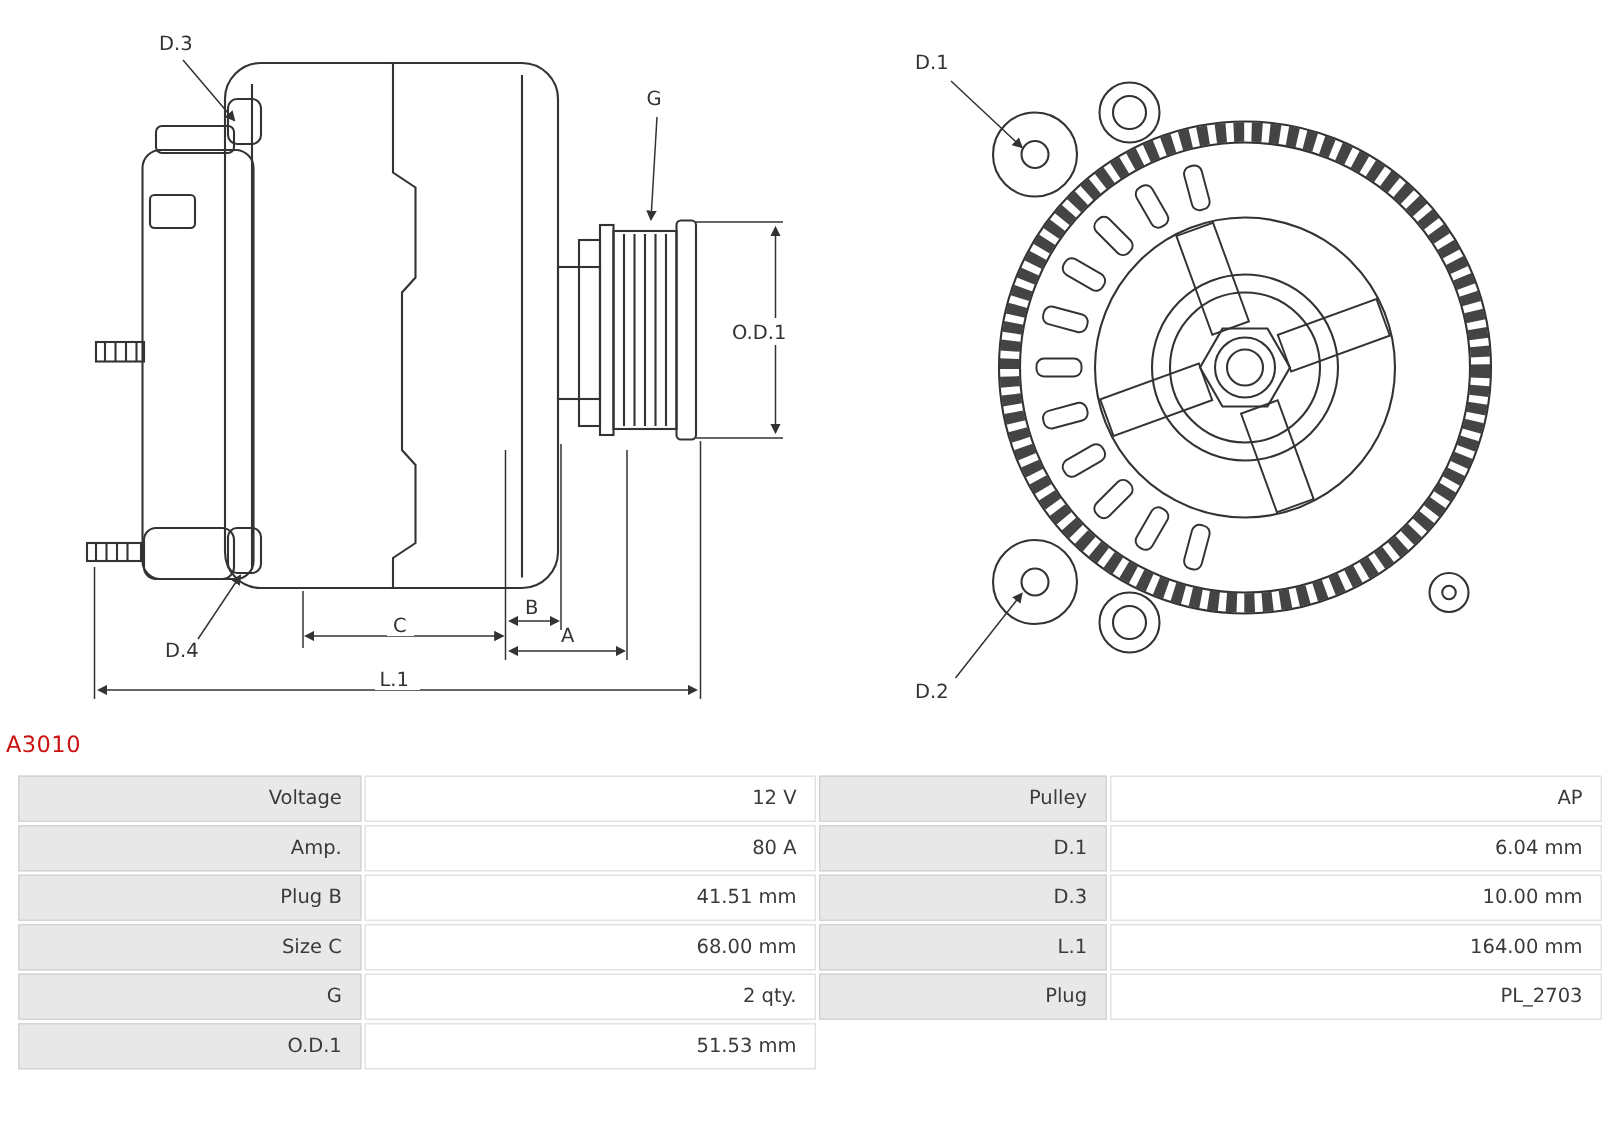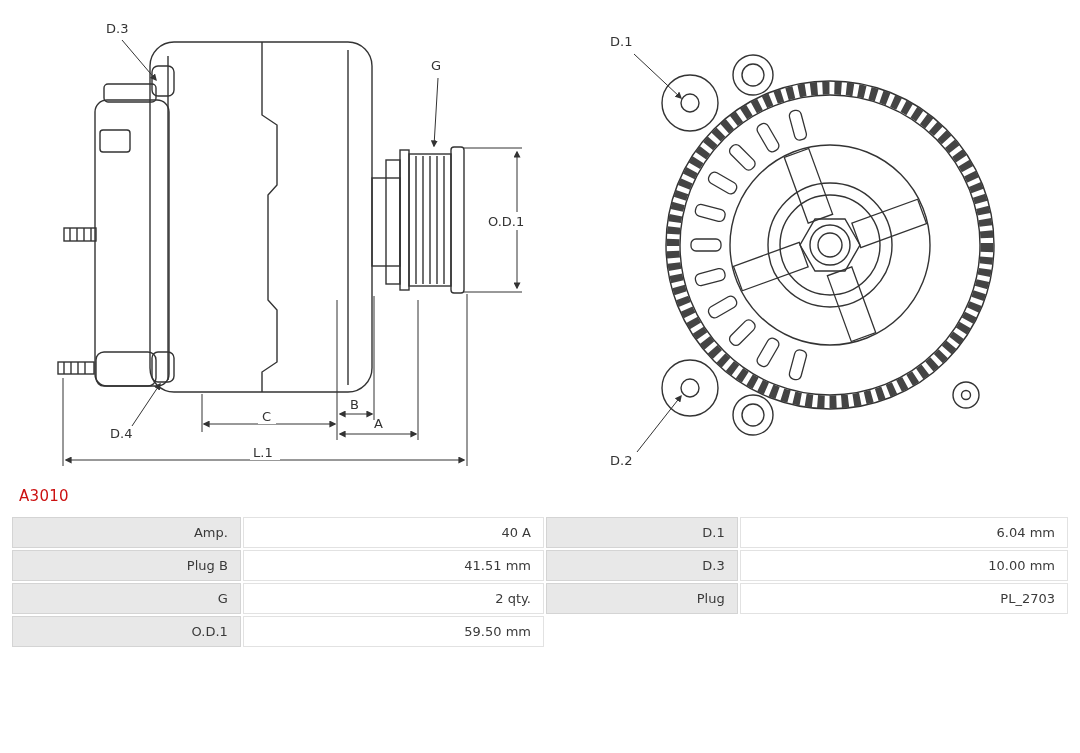--- a/index.html
+++ b/index.html
@@ -1,20 +1,20 @@
 <!DOCTYPE html>
 <html><head>
 <meta charset="utf-8">
 <style>
   html,body{margin:0;padding:0;background:#ffffff;width:1080px;height:753px;overflow:hidden;
     font-family:"DejaVu Sans","Liberation Sans",sans-serif;color:#333;}
   .page{position:relative;width:1080px;height:753px;background:#fff;}
   .diagram-wrap{position:absolute;top:0;left:0;width:1080px;height:480px;}
   svg text{font-family:"DejaVu Sans","Liberation Sans",sans-serif;font-size:13px;fill:#333;}
-  .part-number{position:absolute;top:487px;left:19px;font-size:15px;color:#cc1111;letter-spacing:.3px;}
+  .part-number{position:absolute;top:487px;left:4px;font-size:15px;color:#cc1111;letter-spacing:.3px;}
   .spec-table{position:absolute;top:515px;left:10px;width:1060px;border-collapse:separate;border-spacing:2px;table-layout:fixed;font-size:13px;color:#3a3a3a;}
   .spec-table td{height:29px;padding:0 12px;text-align:right;vertical-align:middle;overflow:hidden;white-space:nowrap;}
   td.lbl{background:#e8e8e8;border:1px solid #d4d4d4;}
   td.val{background:#ffffff;border:1px solid #e2e2e2;}
   td.lbl:empty,td.val:empty{background:transparent;border-color:transparent;}
 </style>
 </head>
 <body>
 
 <div class="page">
@@ -164,39 +164,51 @@
 
   <table class="spec-table">
     <colgroup>
       <col style="width:228px">
         <col style="width:300px">
         <col style="width:191px">
         <col style="width:327px">
     </colgroup>
     <tbody>
       <tr>
+        <td class="lbl">Voltage</td>
+        <td class="val">12 V</td>
+        <td class="lbl">Pulley</td>
+        <td class="val">AP</td>
+      </tr>
+      <tr>
         <td class="lbl">Amp.</td>
-        <td class="val">40 A</td>
+        <td class="val">80 A</td>
         <td class="lbl">D.1</td>
         <td class="val">6.04 mm</td>
       </tr>
       <tr>
         <td class="lbl">Plug B</td>
         <td class="val">41.51 mm</td>
         <td class="lbl">D.3</td>
         <td class="val">10.00 mm</td>
       </tr>
       <tr>
+        <td class="lbl">Size C</td>
+        <td class="val">68.00 mm</td>
+        <td class="lbl">L.1</td>
+        <td class="val">164.00 mm</td>
+      </tr>
+      <tr>
         <td class="lbl">G</td>
         <td class="val">2 qty.</td>
         <td class="lbl">Plug</td>
         <td class="val">PL_2703</td>
       </tr>
       <tr>
         <td class="lbl">O.D.1</td>
-        <td class="val">59.50 mm</td>
+        <td class="val">51.53 mm</td>
         <td class="lbl"></td>
         <td class="val"></td>
       </tr>
     </tbody>
   </table>
 
 </div>
 
 </body></html>

